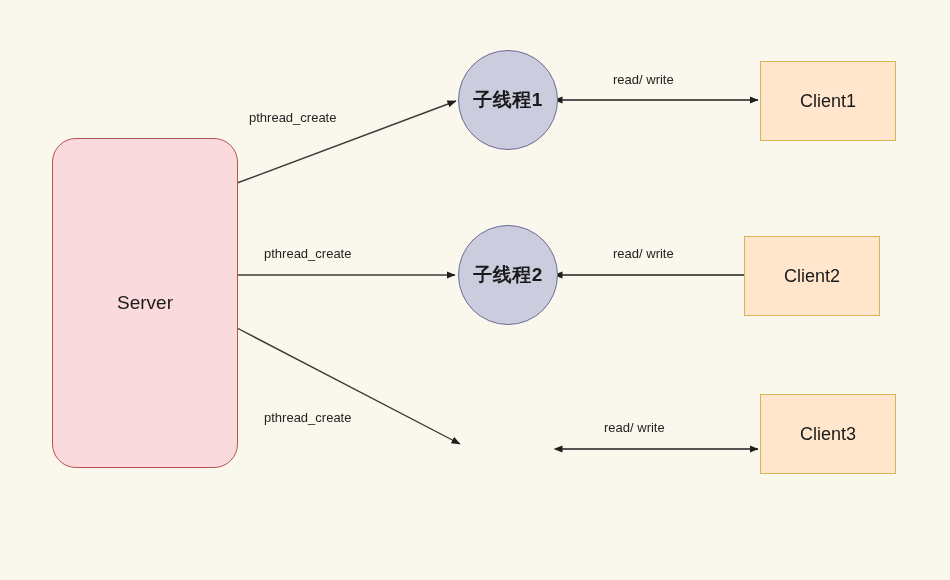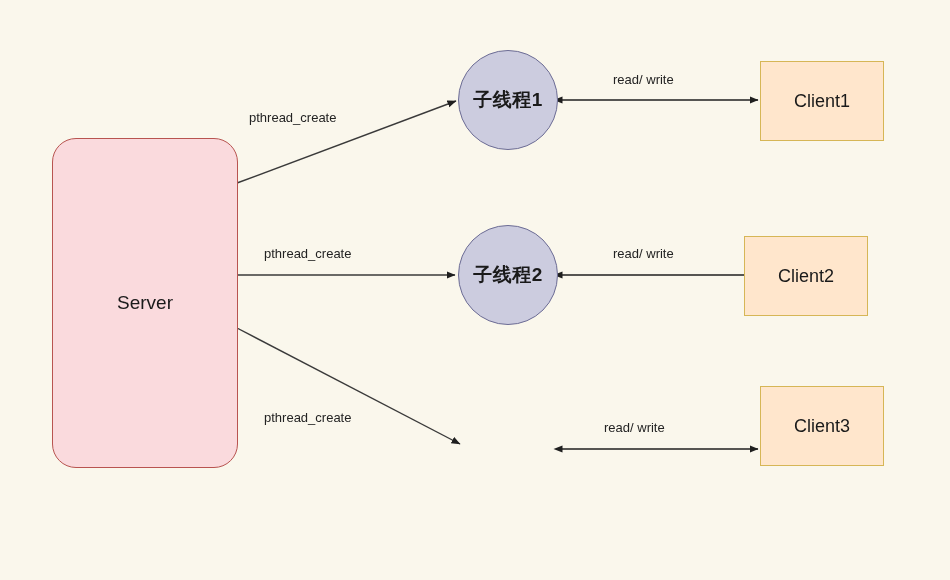--- a/index.html
+++ b/index.html
@@ -53,29 +53,29 @@
     border-radius: 50%;
     font-size: 19px;
     font-weight: bold;
     letter-spacing: 0.5px;
   }
   .thread-1 { left: 458px; top: 50px; }
   .thread-2 { left: 458px; top: 225px; }
   .thread-3 { left: 458px; top: 399px; }
 
   .client-node {
-    width: 124px;
+    width: 136px;
     height: 80px;
     background: #ffe6cc;
     border: 1.7px solid #d6b656;
     font-size: 18px;
   }
   .client-1 { left: 760px; top: 61px; }
   .client-2 { left: 744px; top: 236px; }
-  .client-3 { left: 760px; top: 386px; }
+  .client-3 { left: 760px; top: 394px; }
 
   .edge-label {
     position: absolute;
     font-size: 13px;
     color: #232323;
     white-space: nowrap;
     background: transparent;
   }
   .lbl-pc1 { left: 249px; top: 110px; }
   .lbl-pc2 { left: 264px; top: 246px; }

